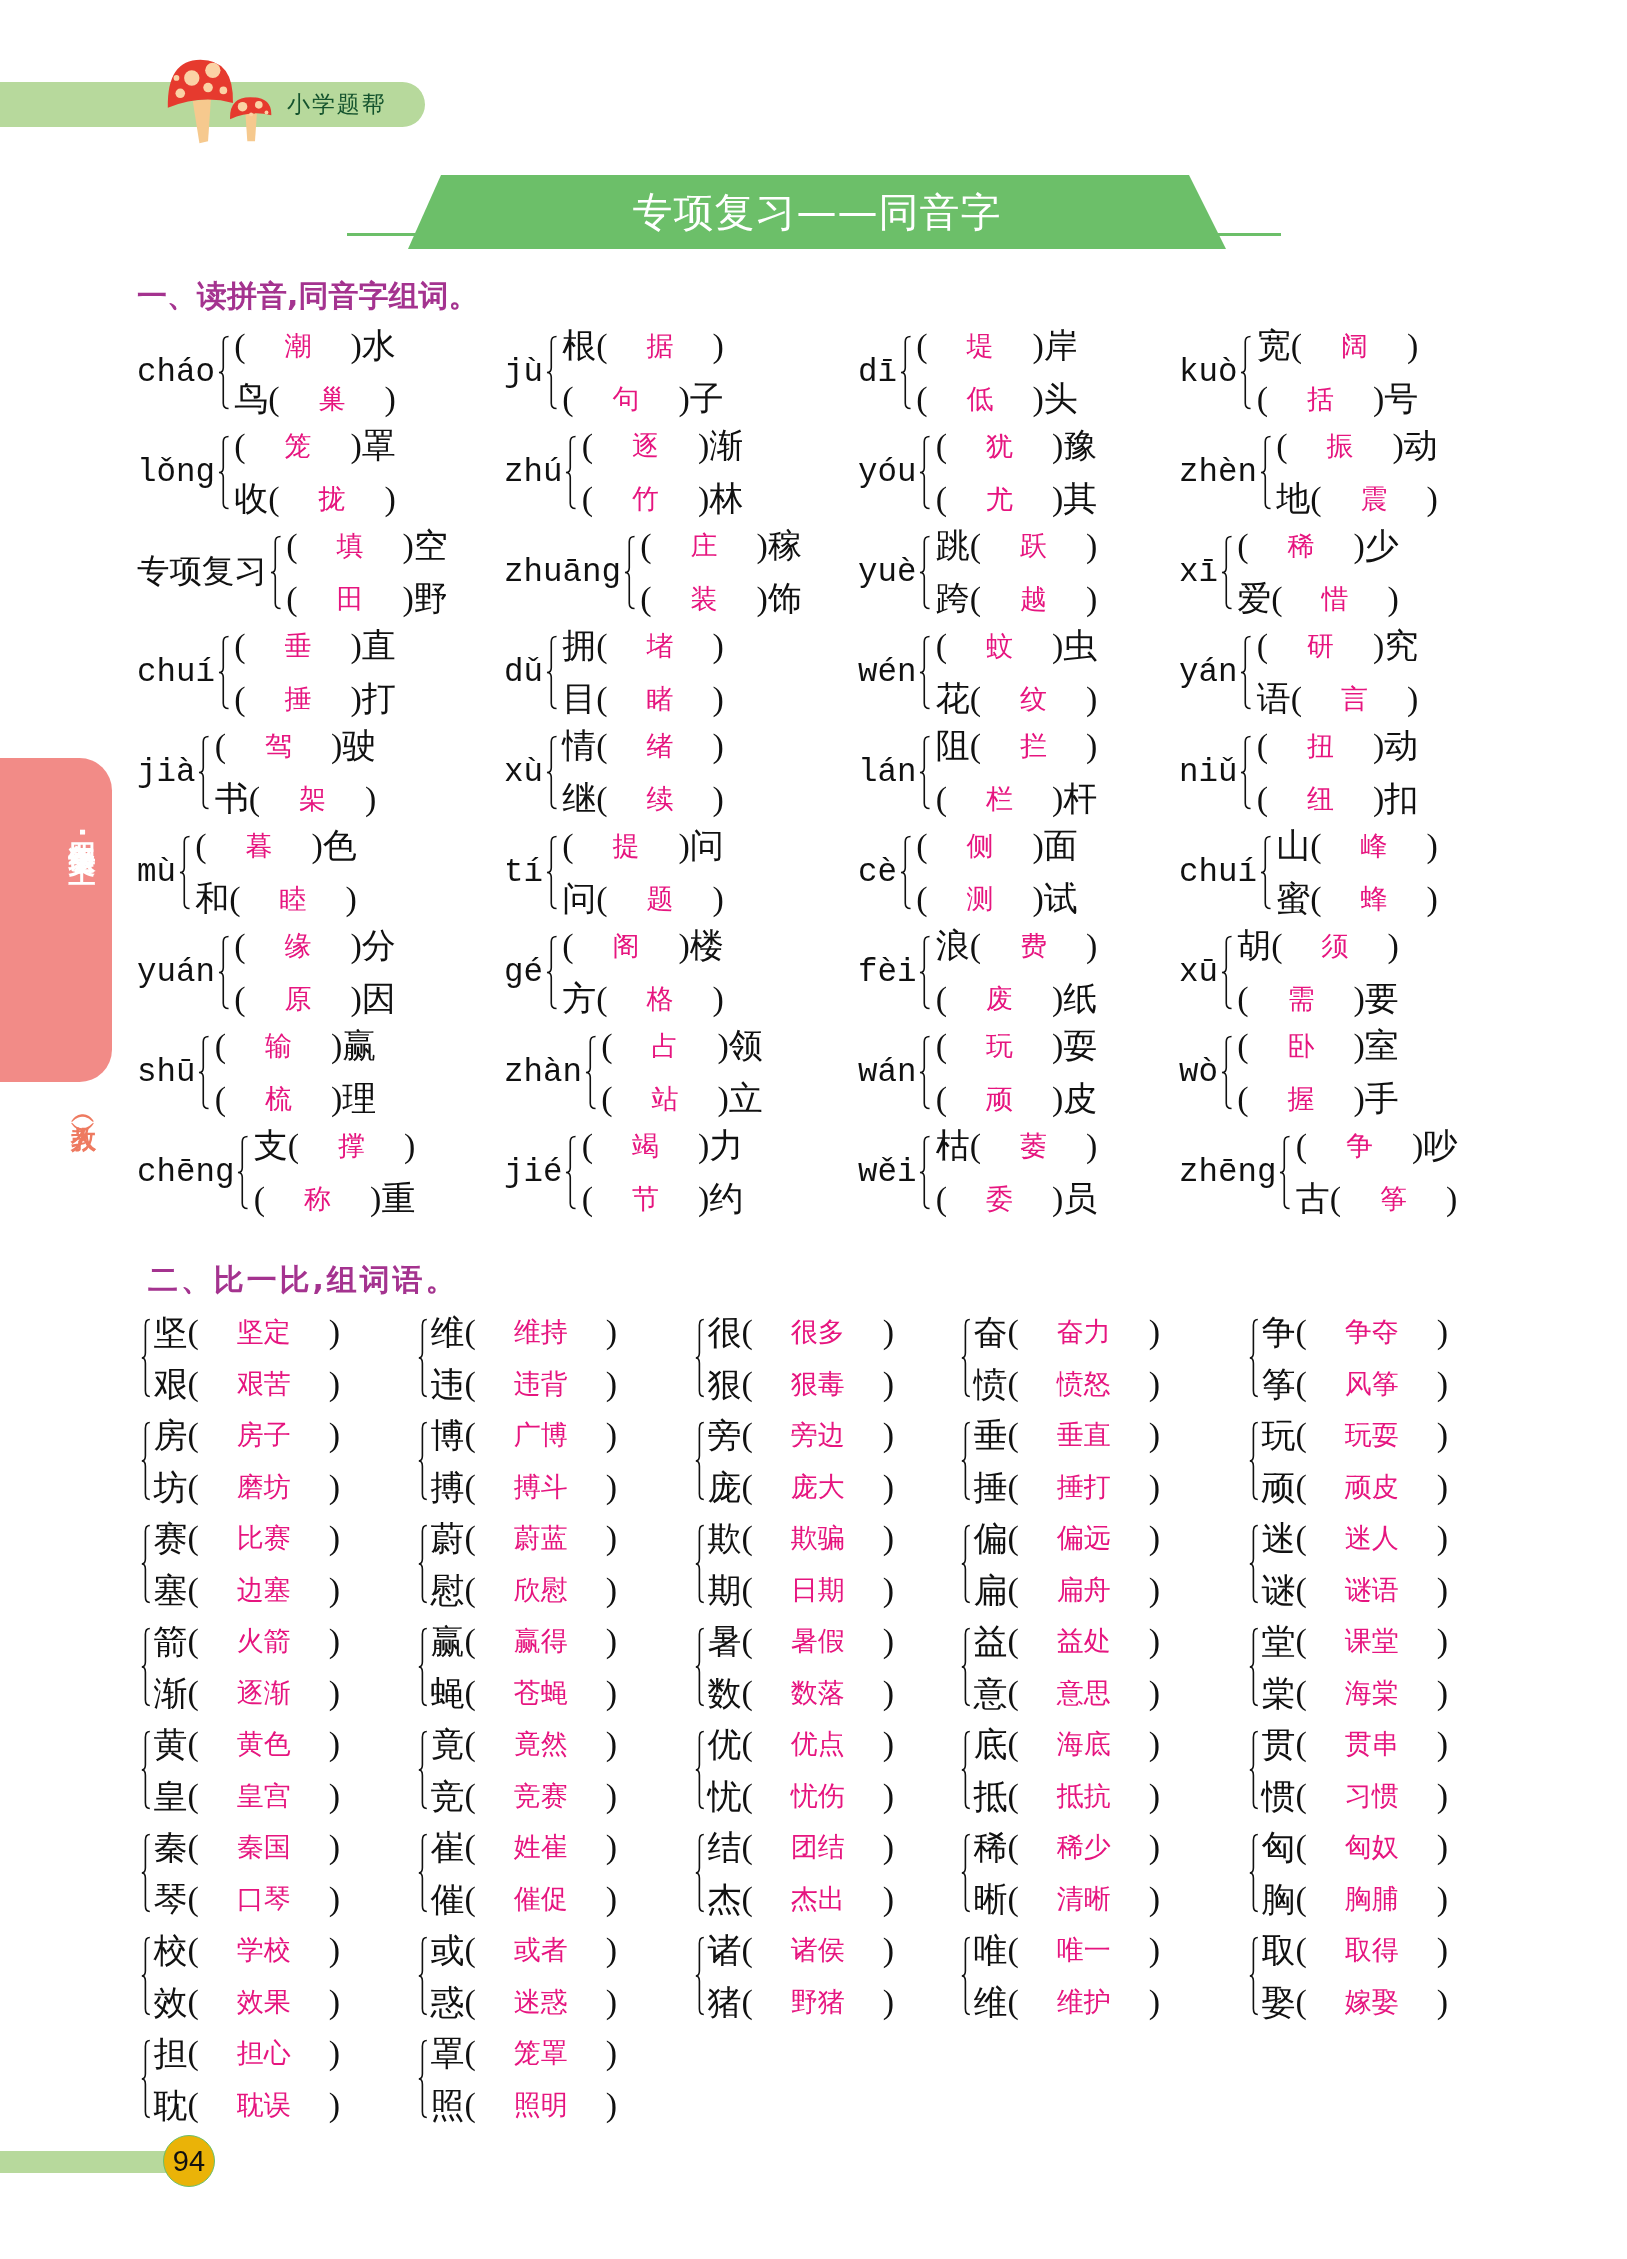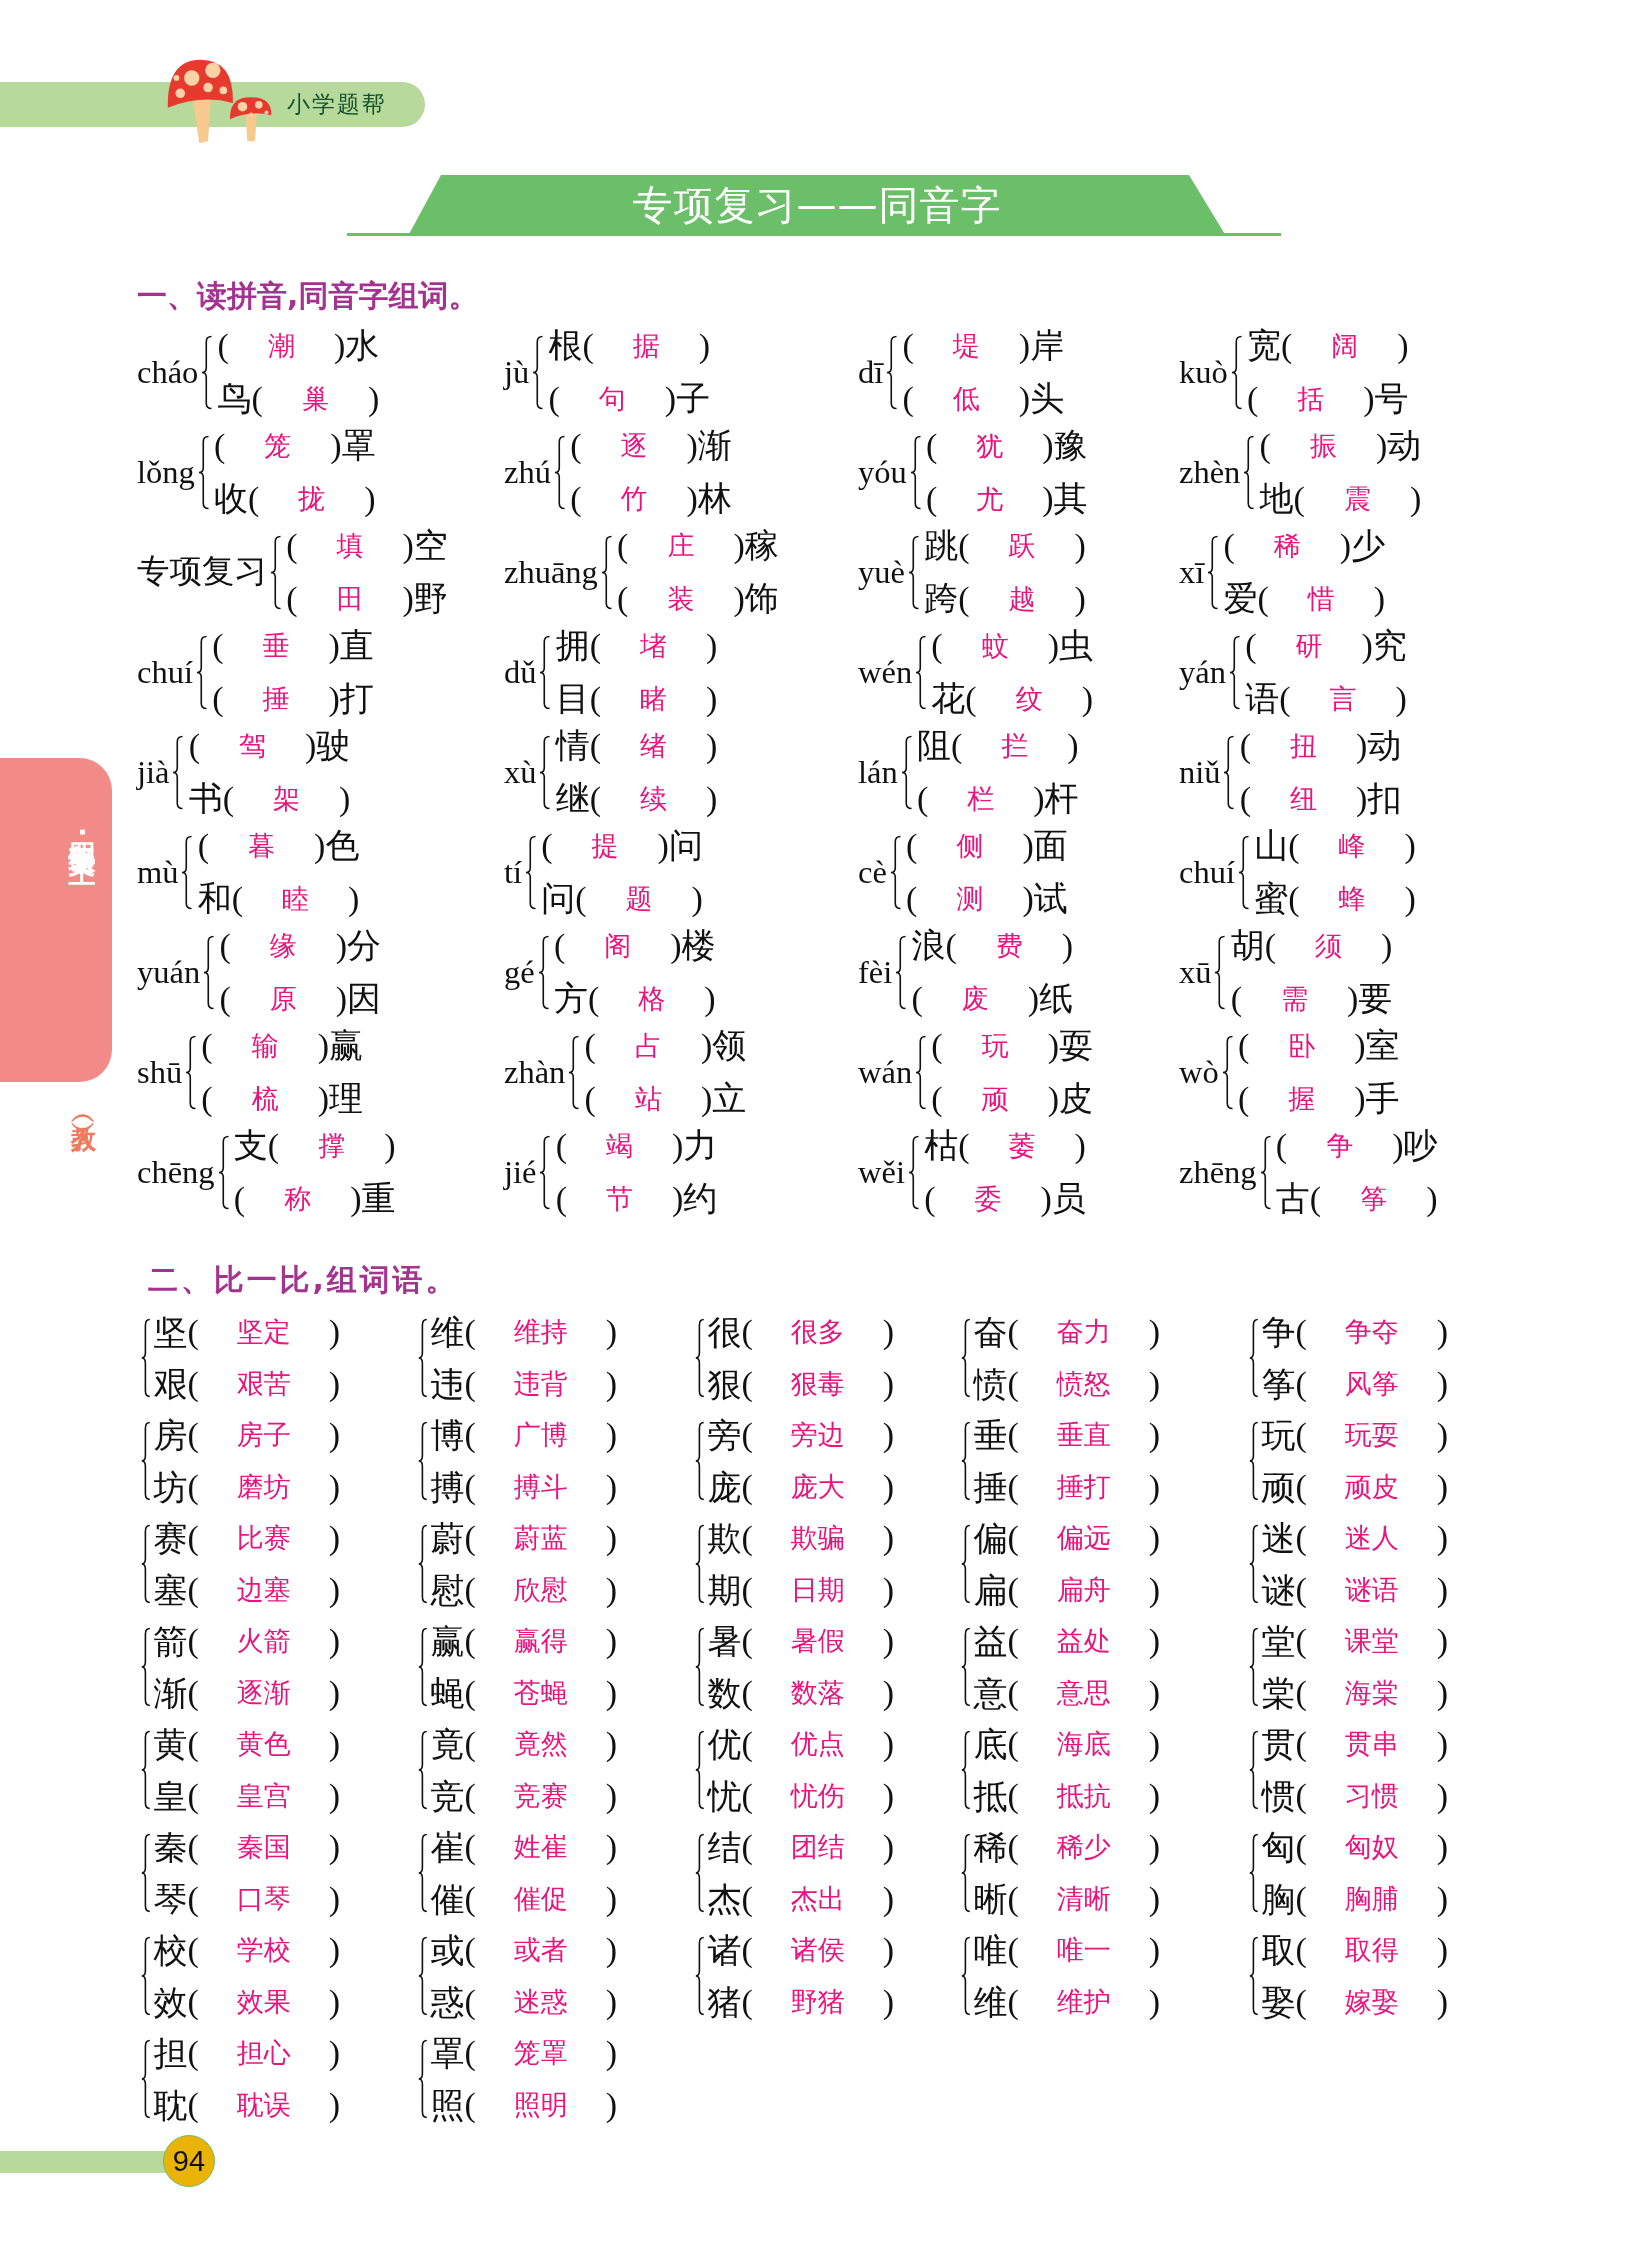--- a/index.html
+++ b/index.html
@@ -19,21 +19,21 @@
       left: 287px; top: 90px; font-size: 23px; line-height: 29px;
       color: #14532d; letter-spacing: 1.9px; font-family: "DejaVu Sans", sans-serif;
     }
 
     
     .banner-line {
       left: 347px; top: 233px; width: 934px; height: 2.9px;
       background: var(--banner, #6cbf69);
     }
     .banner {
-      left: 408px; top: 175px; width: 818px; height: 61px;
+      left: 408px; top: 175px; width: 818px; height: 74px;
       background: var(--banner, #6cbf69);
       clip-path: polygon(33px 0, 781px 0, 818px 100%, 0 100%);
       display: flex; align-items: center; justify-content: center;
     }
     .banner-title {
       color: #ffffff; font-size: 40px; line-height: 61px; letter-spacing: 1px;
       font-family: "DejaVu Sans", sans-serif;
     }
 
     
@@ -72,21 +72,21 @@
       font-family: "Liberation Serif", serif; font-size: 34px; color: #111111;
     }
     .ans {
       display: inline-block; text-align: center; color: var(--answer, #e6157f);
       font-family: "DejaVu Serif", serif; font-size: 27px;
     }
 
     
     .s1-col { top: 322px; display: flex; flex-direction: column; }
     .s1-item { height: 100px; display: flex; align-items: center; }
-    .py { font-family: Liberation Serif, serif; font-size: 32.5px; color: #111111; }
+    .py { font-family: Liberation Mono, monospace; font-size: 32.5px; color: #111111; }
     .s1-item .brace { width: 11.5px; height: 75px; margin-left: 2.9px; }
     .s1-item .lines { margin-left: 4.8px; }
     .s1-item .line { height: 53px; }
     .s1-item .ch, .s1-item .paren { line-height: 53px; }
     .s1-item .ans { width: 105px; }
 
     
     .s2-col { top: 1306px; display: flex; flex-direction: column; }
     .s2-item { height: 103px; display: flex; align-items: center; }
     .s2-item .brace { width: 9.6px; height: 80px; }

